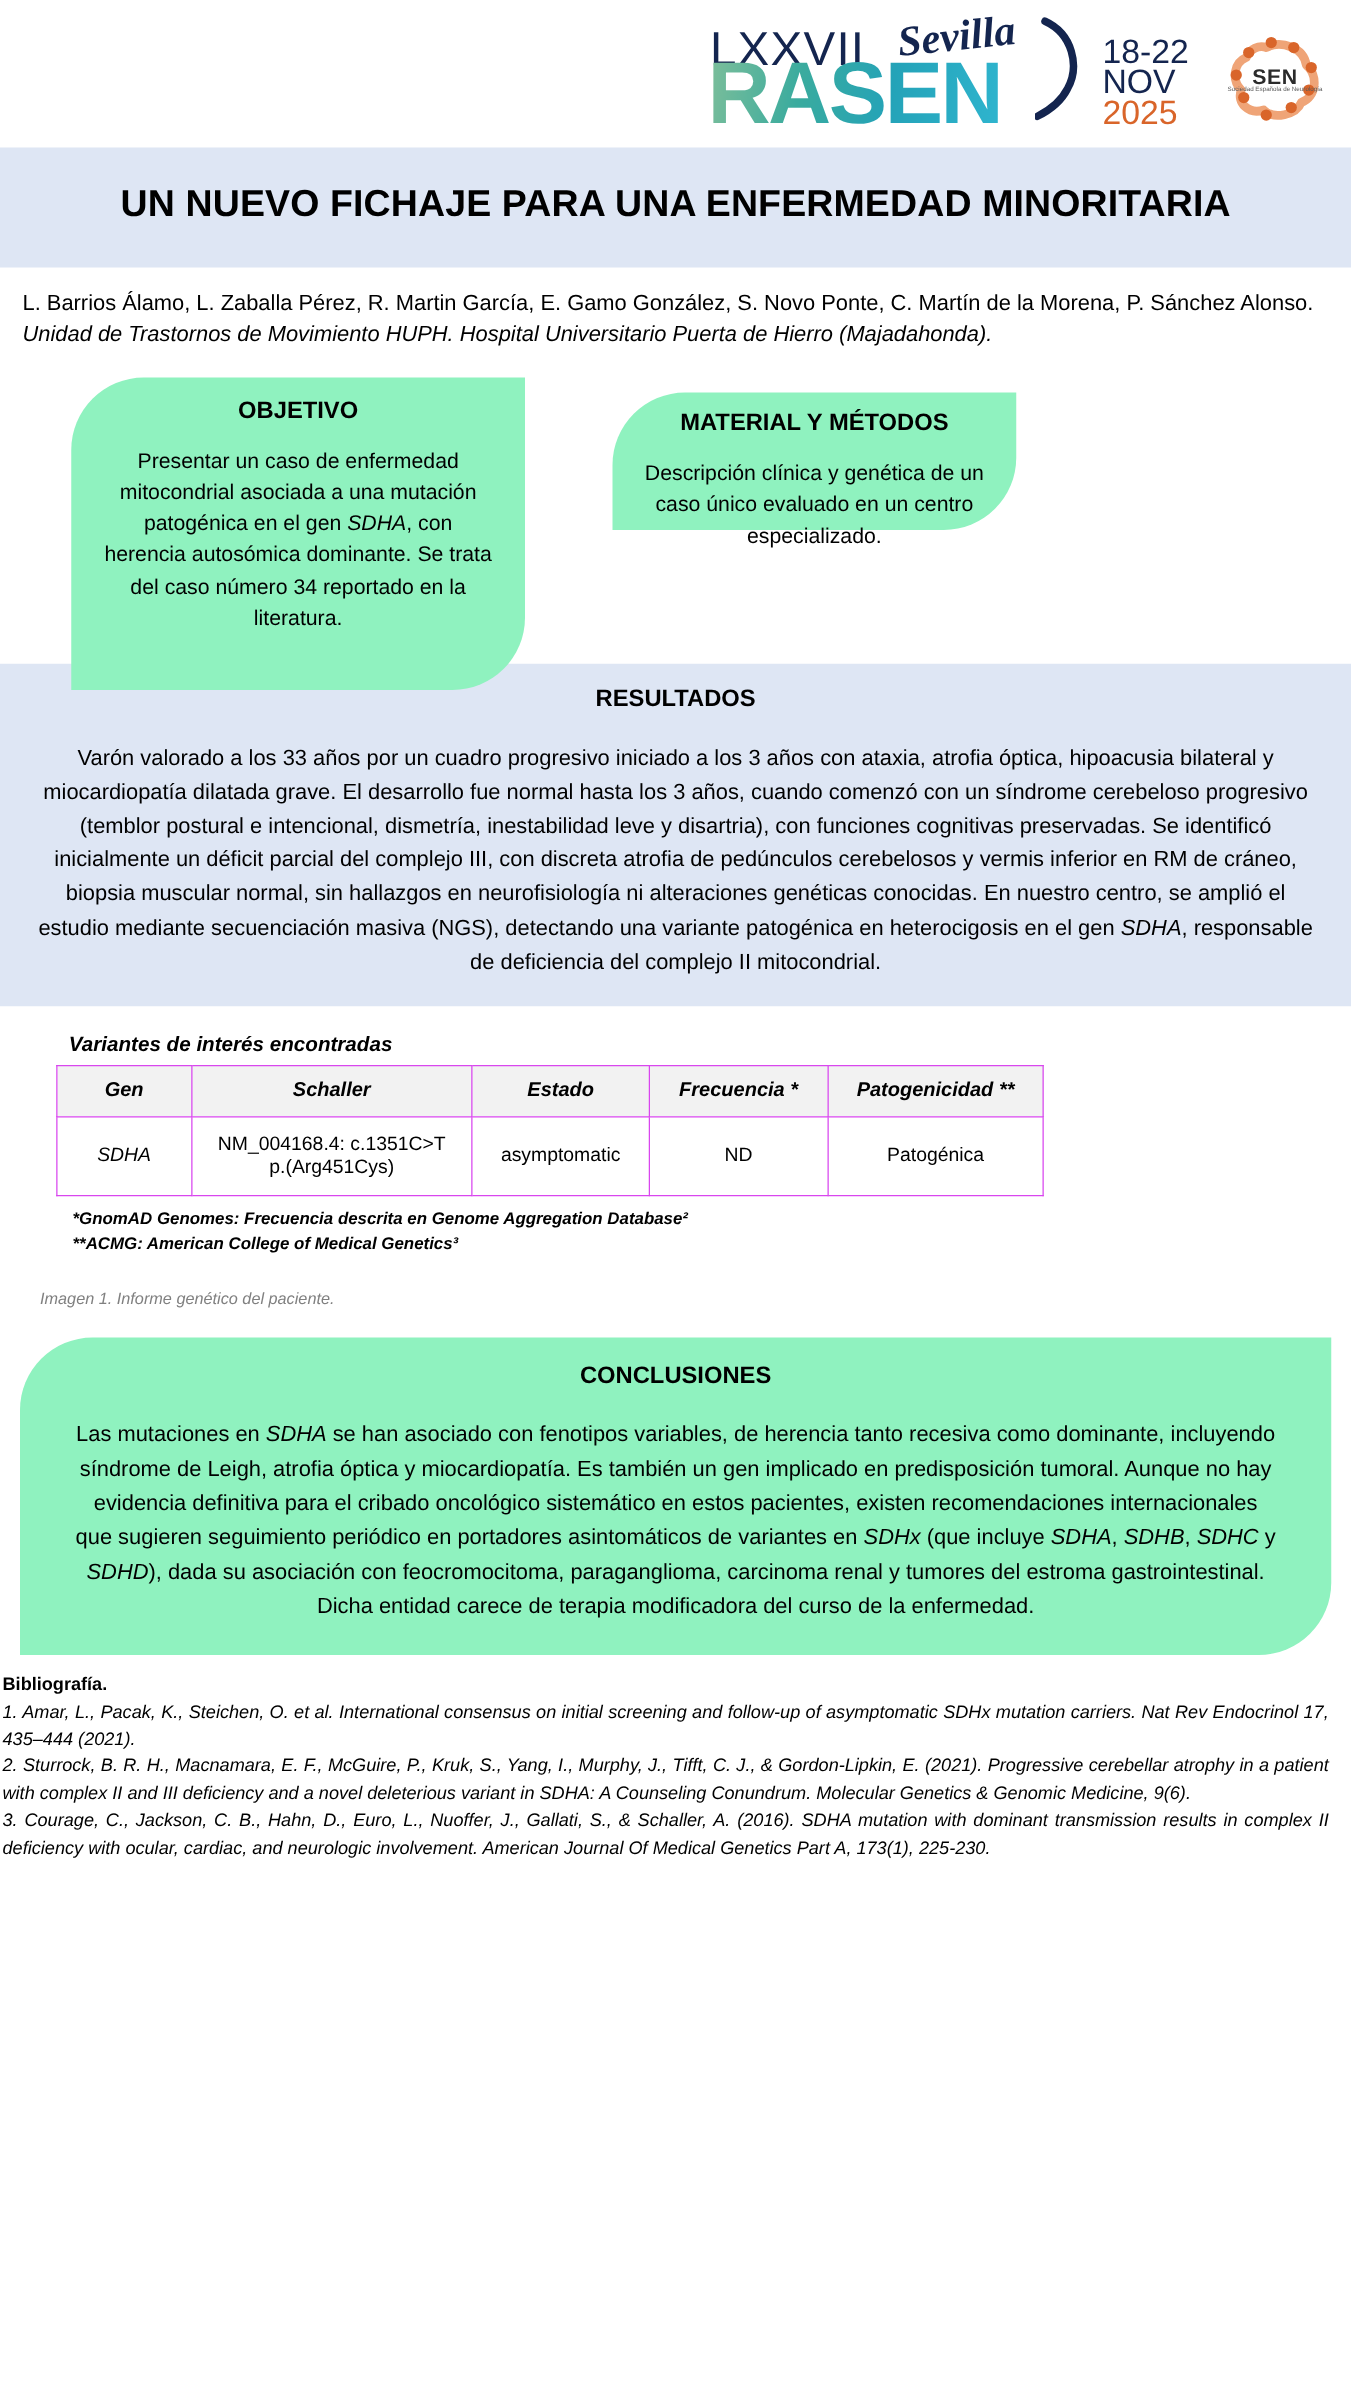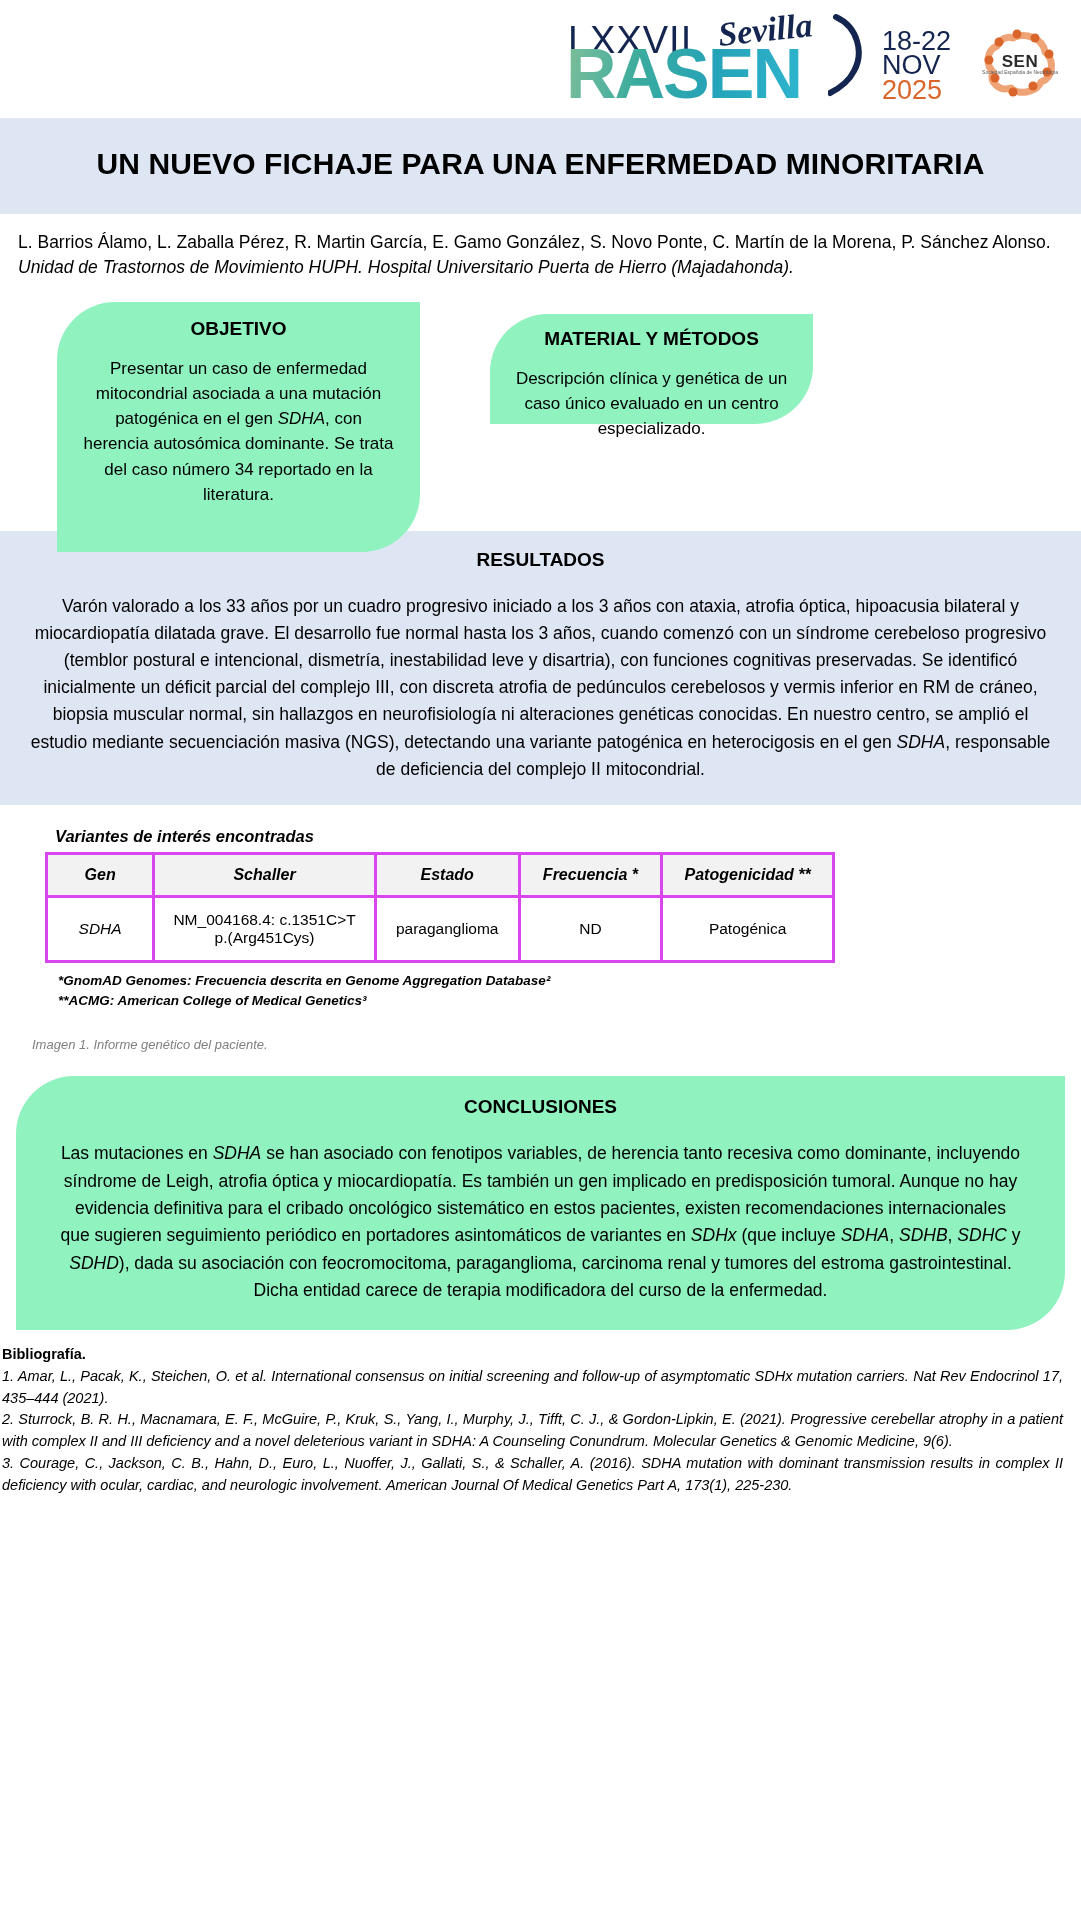--- a/index.html
+++ b/index.html
@@ -216,21 +216,21 @@
     margin: 8px 0 6px 55px;
   }
   table.variants {
     border-collapse: collapse;
     margin-left: 45px;
     width: 790px;
     font-size: 15.5px;
   }
   table.variants th,
   table.variants td {
-    border: 3px solid #d946ef;
+    border: 1px solid #d946ef;
     text-align: center;
     vertical-align: middle;
   }
   table.variants th {
     background: #f2f2f2;
     font-style: italic;
     font-weight: 700;
     font-size: 16px;
     padding: 11px 4px;
   }
@@ -362,21 +362,21 @@
         <th style="width:175px">Patogenicidad **</th>
       </tr>
     </thead>
     <tbody>
       <tr>
         <td class="gene">SDHA</td>
         <td>
           <div>NM_004168.4: c.1351C&gt;T</div>
           <div>p.(Arg451Cys)</div>
         </td>
-        <td>paraganglioma</td>
+        <td>asymptomatic</td>
         <td>ND</td>
         <td>Patogénica</td>
       </tr>
     </tbody>
   </table>
 
   <div class="footnote" style="margin-top:8px">*GnomAD Genomes: Frecuencia descrita en Genome Aggregation Database²</div>
   <div class="footnote">**ACMG: American College of Medical Genetics³</div>
 
   <div class="img-caption">Imagen 1. Informe genético del paciente.</div>

